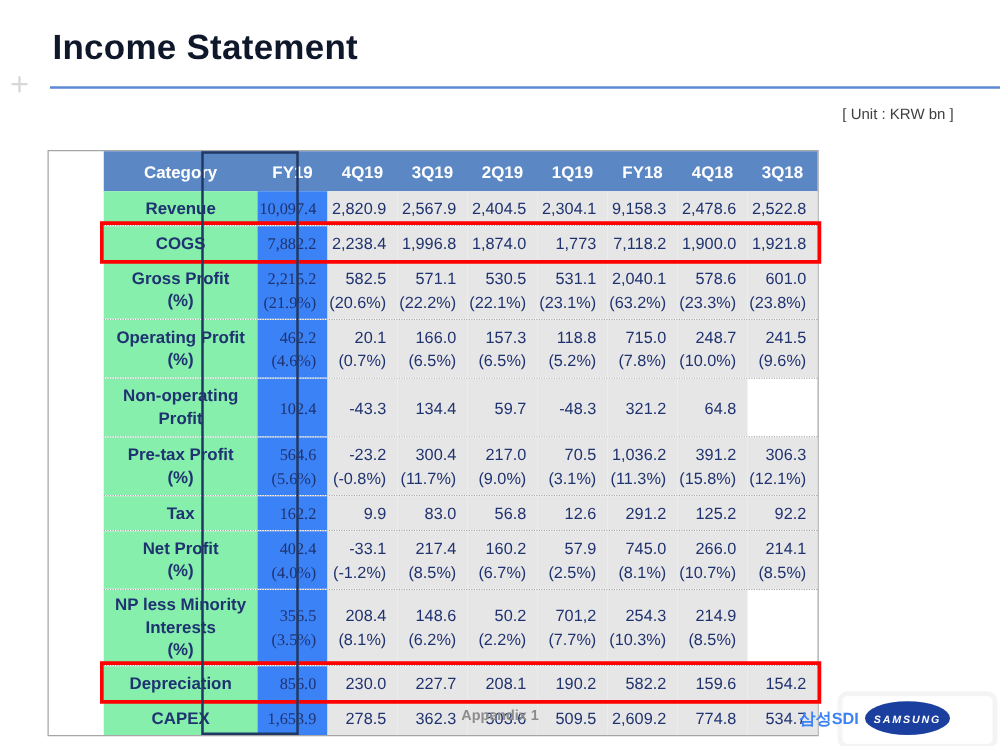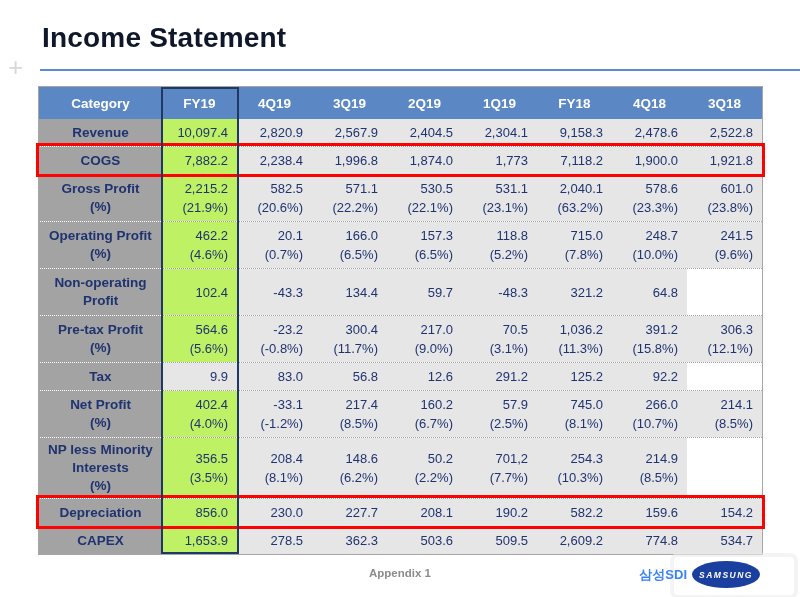--- a/index.html
+++ b/index.html
@@ -17,44 +17,44 @@
     background:#5C8BD6;
   }
   .plus-mark {
     position:absolute; left:8px; top:52px; font-size:26px; color:#D8D8D8;
   }
   .unit-label {
     position:absolute; top:84px; right:37px; font-size:12px; color:#3F3F3F;
   }
   
   .table-wrap {
-    position:absolute; left:38px; top:86px; width:725px;
-    border:1px solid #A6A6A6; box-sizing:border-box; background:#fff;
+    position:absolute; left:38px; top:120px; width:617px;
+    border:1px solid #A6A6A6; box-sizing:border-box; background:#fff;padding-left:44px;
   }
   .grid-row { display:grid; grid-template-columns:123px repeat(8, 1fr); }
   .header-row { height:32px; background:#5B88C5; }
   .header-cell {
     color:#ffffff; font-weight:bold; font-size:13.5px;
     display:flex; align-items:center; justify-content:center;
   }
   .t-row + .t-row { border-top:1px dotted #A3A3A3; }
   .lines-1 { height:27px; }
   .lines-2 { height:46px; }
   .lines-3 { height:60px; }
   .cat-cell {
     display:flex; flex-direction:column; justify-content:center; align-items:center;
     font-weight:bold; color:#1F3370; font-size:13.5px; line-height:18px;
-    background:#a3a3a3; text-align:center;
+    background:#86efac; text-align:center;
   }
   .val-cell {
     display:flex; flex-direction:column; justify-content:center; align-items:flex-end;
     padding-right:9px; box-sizing:border-box;
     color:#1F3370; font-size:13px; line-height:19px;
   }
-  .fy19 { background:#bef264; }
+  .fy19 { background:#3b82f6;font-family:Liberation Serif, serif; }
   .gray { background:#E7E6E6; }
   .highlight { outline:3px solid #FE0202; position:relative; z-index:5; }
   .fy19-outline {
     position:absolute; left:122px; top:0; width:78px; height:100%;
     border:2.5px solid #203864; box-sizing:border-box; z-index:6; pointer-events:none;
   }
   
   .appendix {
     position:absolute; left:0; top:567px; width:800px; text-align:center;
     font-size:11.5px; color:#8C8C8C;font-weight:bold;
@@ -291,20 +291,23 @@
       </div>
       <div class="val-cell gray">
         <div>306.3</div>
         <div>(12.1%)</div>
       </div>
     </div>
     <div class="grid-row t-row lines-1">
       <div class="cat-cell">
         <div>Tax</div>
       </div>
+      <div class="val-cell fy19">
+        <div>162.2</div>
+      </div>
       <div class="val-cell gray">
         <div>9.9</div>
       </div>
       <div class="val-cell gray">
         <div>83.0</div>
       </div>
       <div class="val-cell gray">
         <div>56.8</div>
       </div>
       <div class="val-cell gray">

